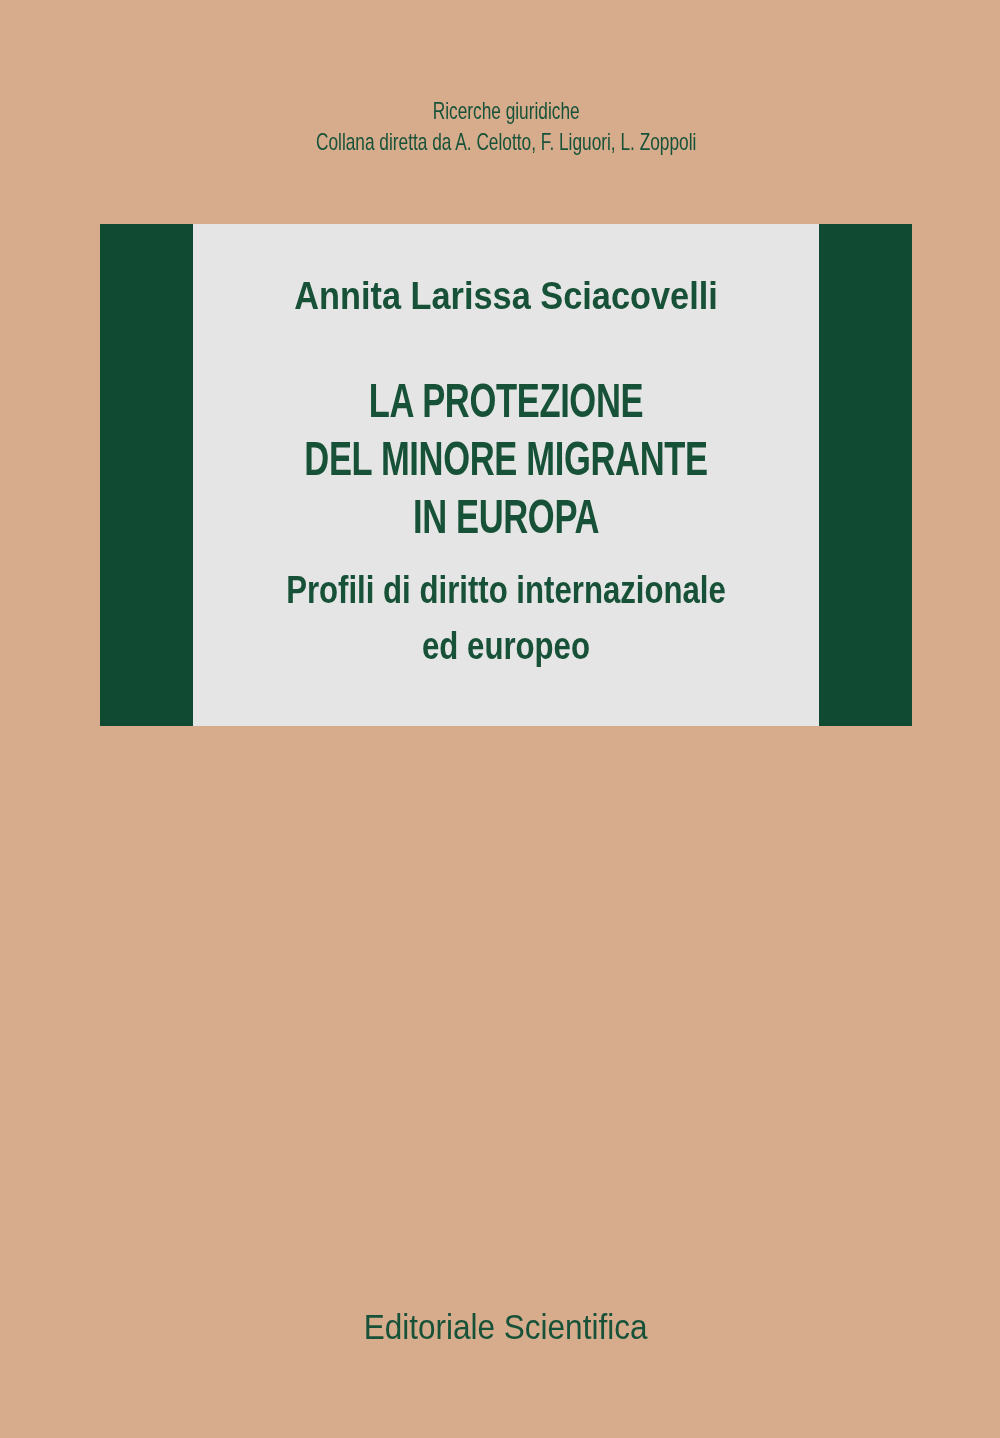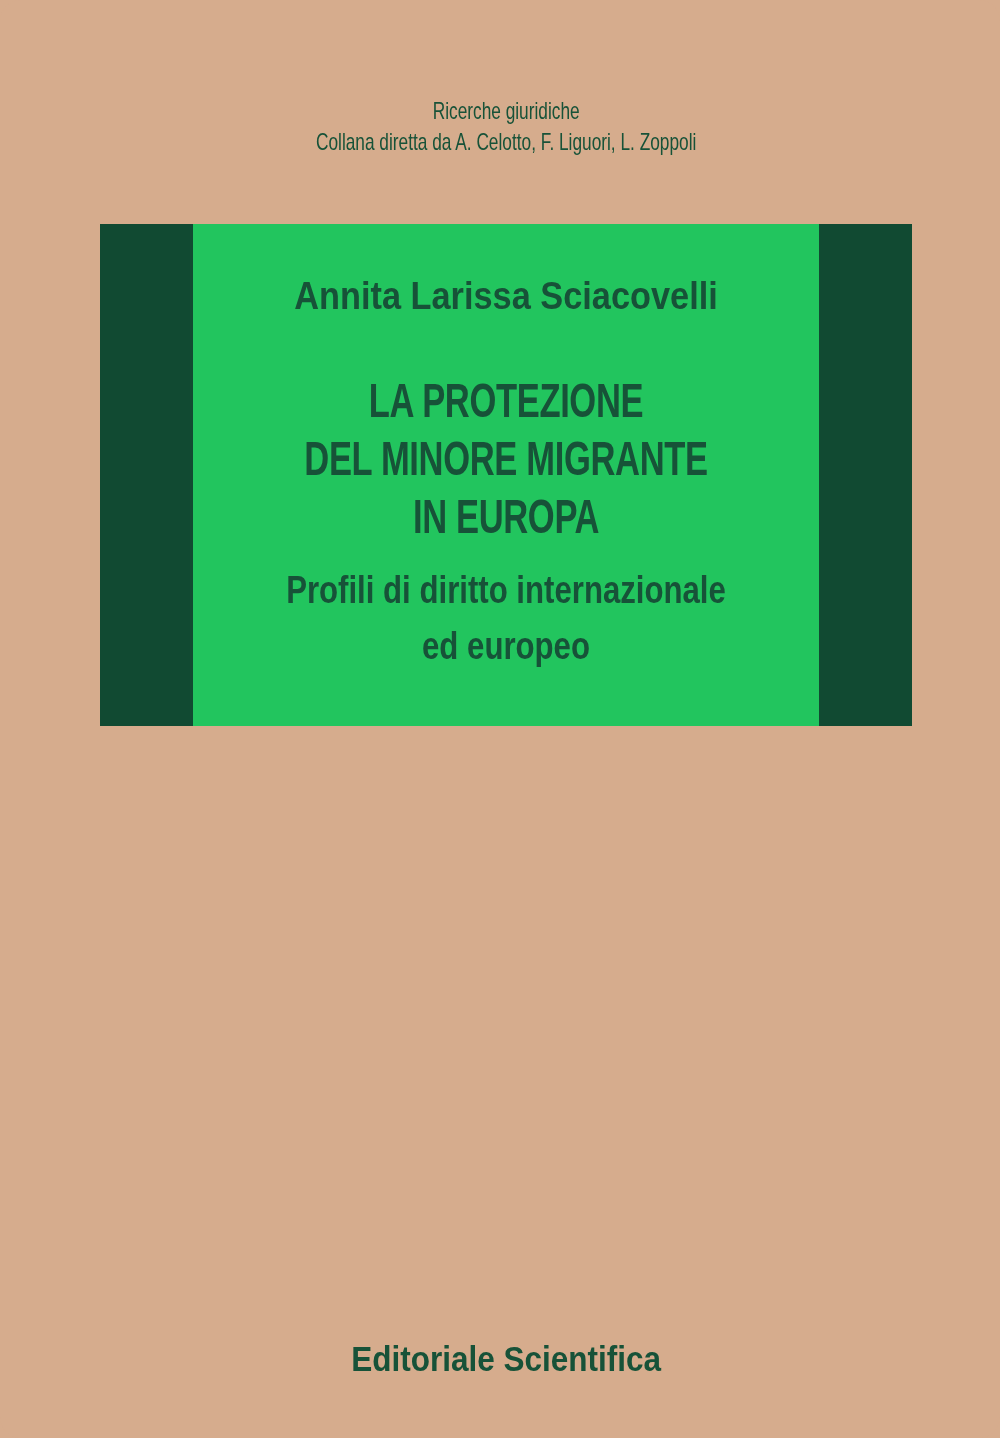--- a/index.html
+++ b/index.html
@@ -20,29 +20,29 @@
     left: 100px; width: 812px;
     text-align: center;
     color: #175238;
   }
   .series { top: 95px; font-size: 24px; line-height: 31px; font-weight: 400; }
   .series .inner { display: inline-block; transform: scaleX(0.72); transform-origin: 50% 50%; white-space: nowrap; }
   .panel {
     position: absolute;
     top: 224px; left: 100px;
     width: 626px; height: 502px;
-    background: #22c55e;
+    background: #e5e5e5;
     border-left: 93px solid #114a32;
     border-right: 93px solid #114a32;
   }
   .panel .txt { position: absolute; left: 0; width: 626px; text-align: center; color: #175238; }
   .author { top: 50px; font-size: 39px; line-height: 44px; font-weight: 700; transform: scaleX(0.88); transform-origin: 50% 50%; white-space: nowrap; }
   .title { top: 148px; font-size: 48px; line-height: 58px; font-weight: 700; letter-spacing: -0.5px; transform: scaleX(0.72); transform-origin: 50% 50%; white-space: nowrap; }
   .subtitle { top: 338px; font-size: 38px; line-height: 56px; font-weight: 700; transform: scaleX(0.82); transform-origin: 50% 50%; white-space: nowrap; }
-  .publisher { top: 1305px; font-size: 35px; line-height: 44px; font-weight: 700; margin-top: 32px; }
+  .publisher { top: 1305px; font-size: 35px; line-height: 44px; font-weight: 400; }
   .publisher .inner { display: inline-block; transform: scaleX(0.9); transform-origin: 50% 50%; white-space: nowrap; }
 </style>
 </head>
 <body>
 
 <div class="page">
 
   <div class="col series">
     <div class="inner">
       <div>Ricerche giuridiche</div>

